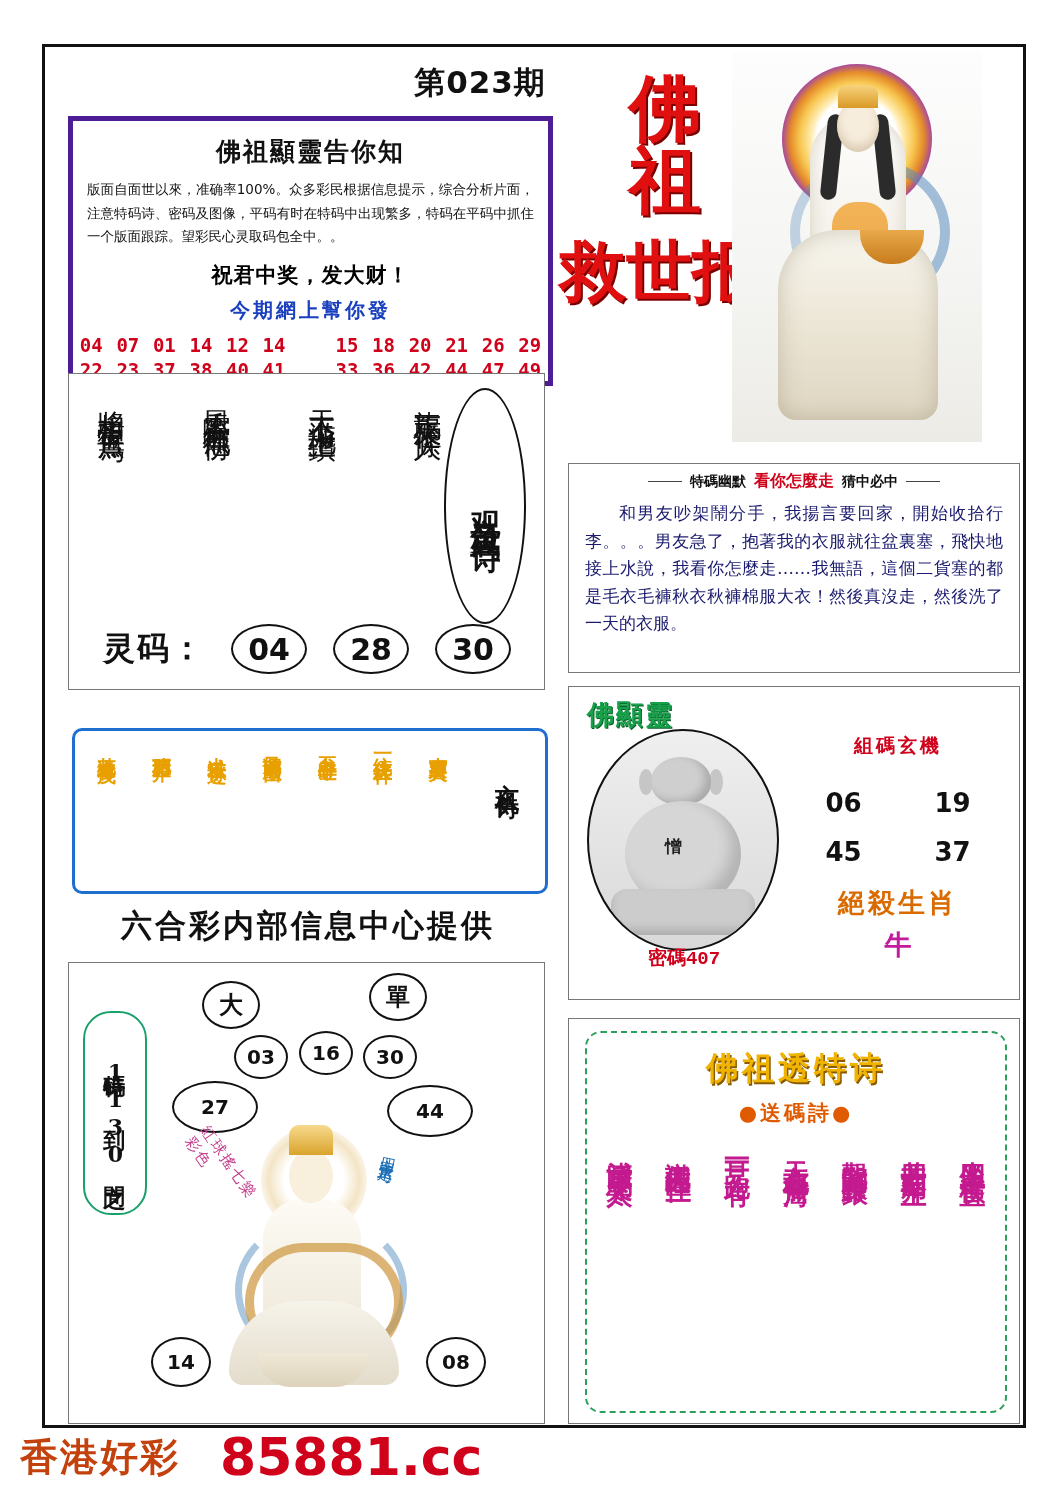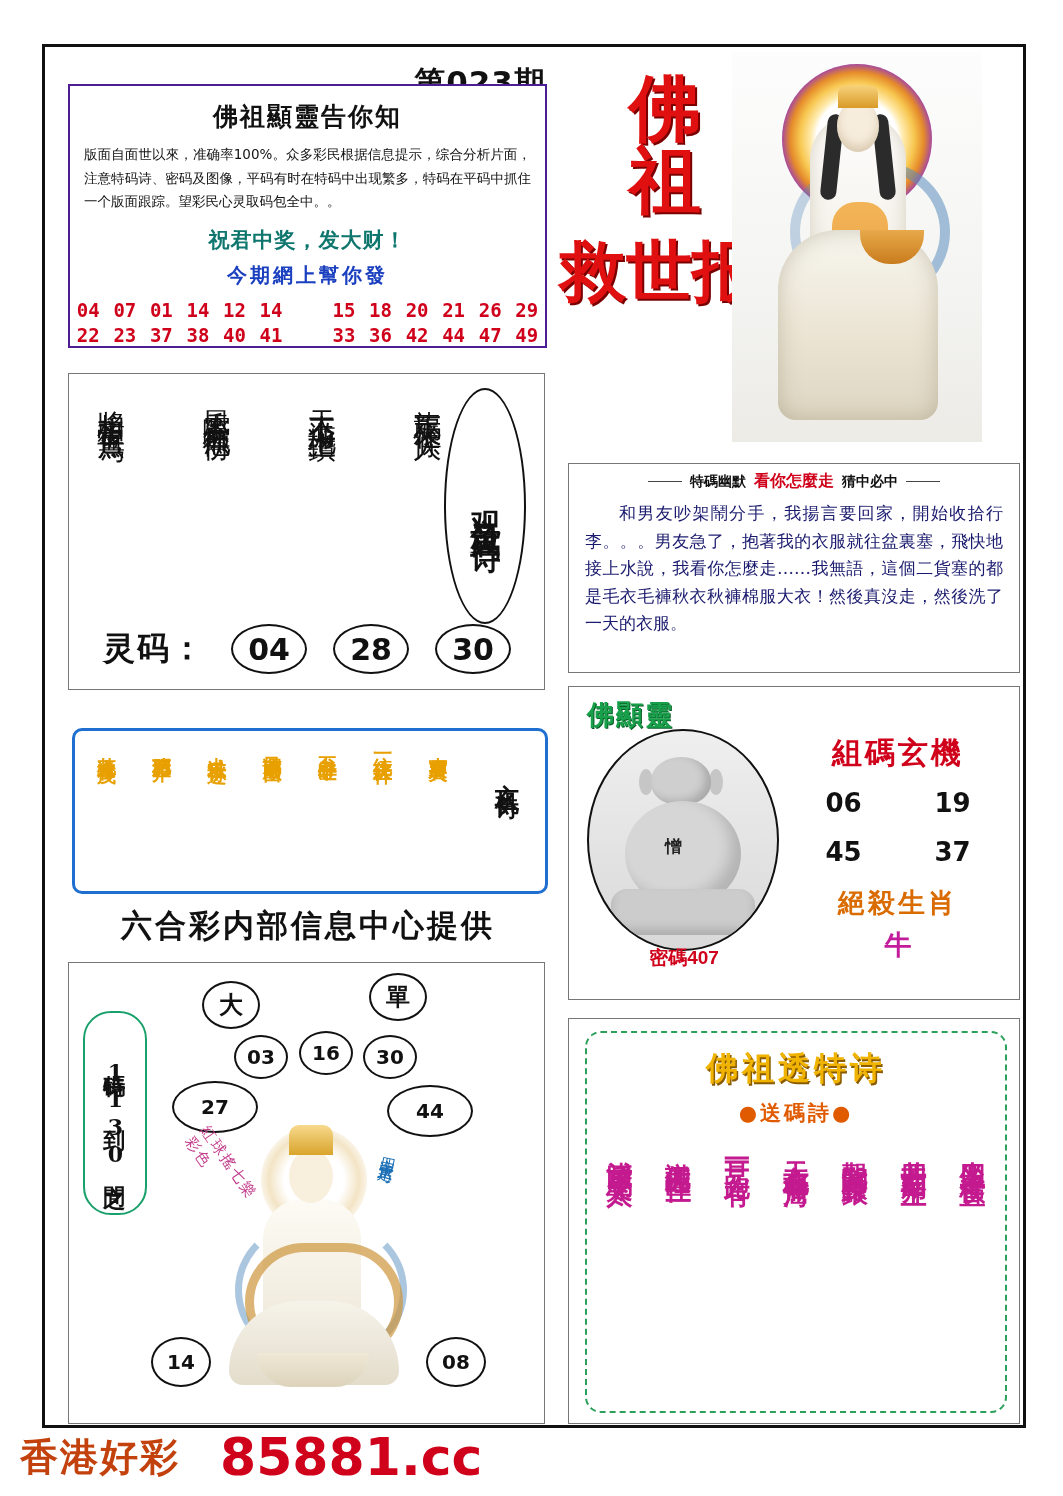--- a/index.html
+++ b/index.html
@@ -22,33 +22,33 @@
   
   .issue-title{
     position:absolute;left:330px;top:62px;width:300px;
     text-align:center;font-size:31px;font-weight:bold;color:#111;
     font-family:"DejaVu Sans","Liberation Sans",sans-serif;
     letter-spacing:1px;
   }
 
   
   .notice-box{
-    position:absolute;left:68px;top:84px;width:475px;height:260px;
-    border:2px solid #4c1d95;background:#fff;
+    position:absolute;left:68px;top:116px;width:475px;height:260px;
+    border:5px solid #4c1d95;background:#fff;
   }
   .notice-title{
     text-align:center;margin-top:14px;font-size:25px;font-weight:bold;color:#111;
     letter-spacing:2px;
   }
   .notice-body{
     margin:10px 14px 0 14px;font-size:13.5px;line-height:1.75;color:#111;
     text-align:justify;
   }
   .notice-red1{
-    text-align:center;margin-top:12px;font-size:21px;font-weight:bold;color:#0f766e;
+    text-align:center;margin-top:12px;font-size:21px;font-weight:bold;color:#000000;
     letter-spacing:1px;
   }
   .notice-blue{
     text-align:center;margin-top:8px;font-size:20px;font-weight:bold;color:#1a3fbf;
     letter-spacing:3px;
   }
   .num-rows{
     margin-top:10px;color:#d0021b;font-size:19px;font-weight:bold;
     font-family:"DejaVu Sans Mono","Liberation Mono",monospace;
   }
@@ -293,25 +293,25 @@
   .bud-ear-l{position:absolute;left:50px;top:38px;width:14px;height:26px;border-radius:50%;background:#c6c6c6;}
   .bud-ear-r{position:absolute;left:120px;top:38px;width:14px;height:26px;border-radius:50%;background:#c6c6c6;}
   .bud-belly{position:absolute;left:36px;top:70px;width:116px;height:106px;border-radius:50%;
     background:#d6d6d6;box-shadow:inset -10px -8px 14px rgba(0,0,0,.16);}
   .bud-base{position:absolute;left:22px;top:158px;width:144px;height:46px;border-radius:16px;
     background:#cccccc;box-shadow:inset 0 -6px 10px rgba(0,0,0,.15);}
   .bud-word{position:absolute;left:76px;top:104px;font-size:17px;color:#222;font-weight:bold;}
   .mima-label{
     position:absolute;left:40px;top:258px;width:150px;text-align:center;
     font-size:19px;font-weight:bold;color:#d0021b;
-    font-family:Liberation Sans, sans-serif;
+    font-family:Liberation Mono, monospace;
   }
   .zuma-title{
     position:absolute;left:220px;top:46px;width:218px;text-align:center;
-    font-size:30px;font-weight:bold;color:#d0021b;letter-spacing:3px;
+    font-size:19px;font-weight:bold;color:#d0021b;letter-spacing:3px;
     font-family:"DejaVu Serif","Liberation Serif",serif;
   }
   .zuma-nums{
     position:absolute;left:220px;top:92px;width:218px;color:#111;
     font-size:26px;font-weight:bold;text-align:center;line-height:1.9;
     font-family:"DejaVu Sans","Liberation Sans",sans-serif;
   }
   .zuma-nums .r{display:flex;justify-content:space-around;}
   .juesha-title{
     position:absolute;left:220px;top:198px;width:218px;text-align:center;

